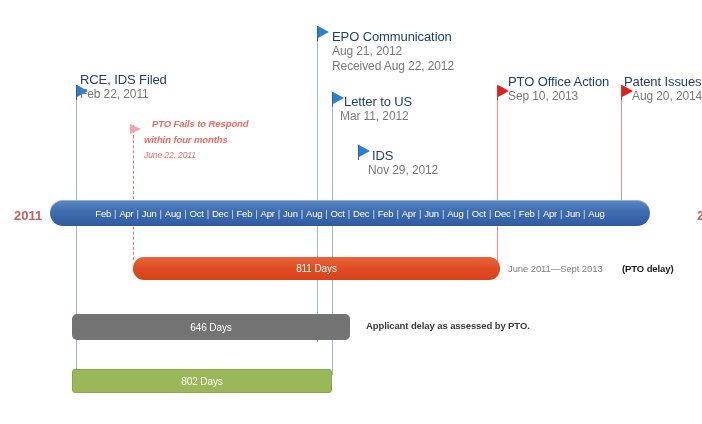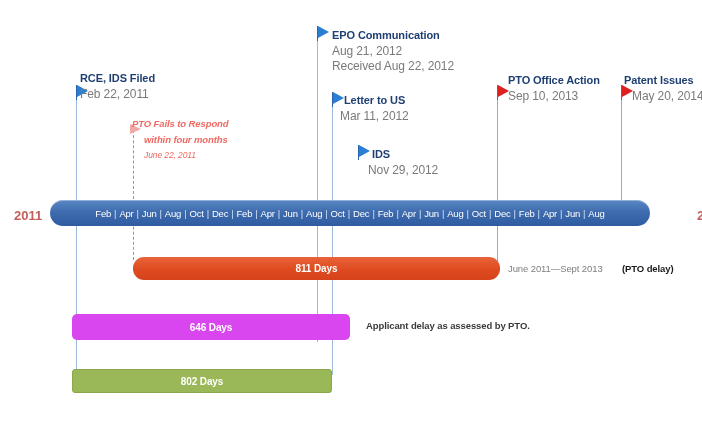--- a/index.html
+++ b/index.html
@@ -65,22 +65,22 @@
   .flag.pink-flag .pennant {
     border-left-color: #f0a8a4;
     border-top-width: 5px;
     border-bottom-width: 5px;
   }
   .flag.pink-flag .pole { background: transparent; }
 
   .flag-title {
     position: absolute;
     white-space: nowrap;
-    font-size: 11px;
-    font-weight: bold;
+    font-size: 13px;
+    font-weight: normal;
     color: #1f3f73;
     letter-spacing: -0.1px;
   }
   .flag-sub {
     position: absolute;
     white-space: nowrap;
     font-size: 12px;
     color: #7a7a7a;
     letter-spacing: -0.1px;
   }
@@ -141,38 +141,38 @@
   #year-end { left: 657px; margin-left: 40px; }
 
   
   .dur-bar {
     position: absolute;
     display: flex;
     align-items: center;
     justify-content: center;
     font-size: 10px;
     color: #ffffff;
-    font-weight: bold;
+    font-weight: normal;
     letter-spacing: -0.1px;
   }
   #bar-811 {
     left: 133px;
     top: 257px;
     width: 367px;
     height: 23px;
     border-radius: 11px;
     background: linear-gradient(180deg, #e8643a 0%, #df4a20 55%, #d5431b 100%);
   }
   #bar-646 {
     left: 72px;
     top: 314px;
     width: 278px;
     height: 26px;
     border-radius: 5px;
-    background: #d946ef;
+    background: #737373;
   }
   #bar-546 {
     left: 72px;
     top: 369px;
     width: 260px;
     height: 24px;
     border-radius: 3px;
     background: #9ab857;
     border: 1px solid #8aa84b;
     box-sizing: border-box;
@@ -212,21 +212,21 @@
     <div class="pole"></div>
     <div class="pennant"></div>
   </div>
   <div class="flag-title" style="left:80px; top:72px;">RCE, IDS Filed</div>
   <div class="flag-sub" style="left:80px; top:87px;">Feb 22, 2011</div>
 
   <div class="flag pink-flag" style="left:129px; top:124px;">
     <div class="pole"></div>
     <div class="pennant"></div>
   </div>
-  <div class="annot" style="left:132px; top:118px;">PTO Fails to Respond</div>
+  <div class="annot" style="left:152px; top:118px;">PTO Fails to Respond</div>
   <div class="annot" style="left:144px; top:134px;">within four months</div>
   <div class="annot small" style="left:144px; top:150px;">June 22, 2011</div>
 
   <div class="flag" style="left:317px; top:26px;">
     <div class="pole"></div>
     <div class="pennant"></div>
   </div>
   <div class="flag-title" style="left:332px; top:29px;">EPO Communication</div>
   <div class="flag-sub" style="left:332px; top:44px;">Aug 21, 2012</div>
   <div class="flag-sub" style="left:332px; top:59px;">Received Aug 22, 2012</div>
@@ -250,21 +250,21 @@
     <div class="pennant"></div>
   </div>
   <div class="flag-title" style="left:508px; top:74px;">PTO Office Action</div>
   <div class="flag-sub" style="left:508px; top:89px;">Sep 10, 2013</div>
 
   <div class="flag red-flag" style="left:621px; top:85px;">
     <div class="pole"></div>
     <div class="pennant"></div>
   </div>
   <div class="flag-title" style="left:624px; top:74px;">Patent Issues</div>
-  <div class="flag-sub" style="left:632px; top:89px;">May 20, 2014</div>
+  <div class="flag-sub" style="left:632px; top:89px;">Aug 20, 2014</div>
 
   <div class="year-label" id="year-start">2011</div>
   <div id="timeline-bar">
     <div id="month-track">
         <span class="month">Feb</span>
         <span class="sep">|</span>
         <span class="month">Apr</span>
         <span class="sep">|</span>
         <span class="month">Jun</span>
         <span class="sep">|</span>

